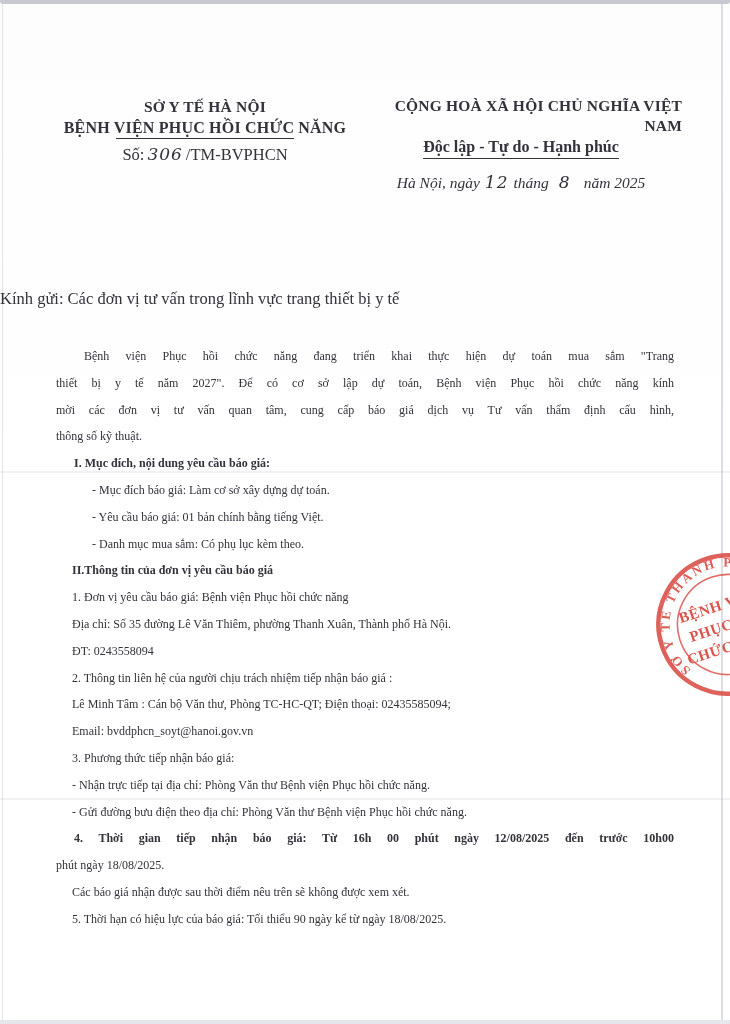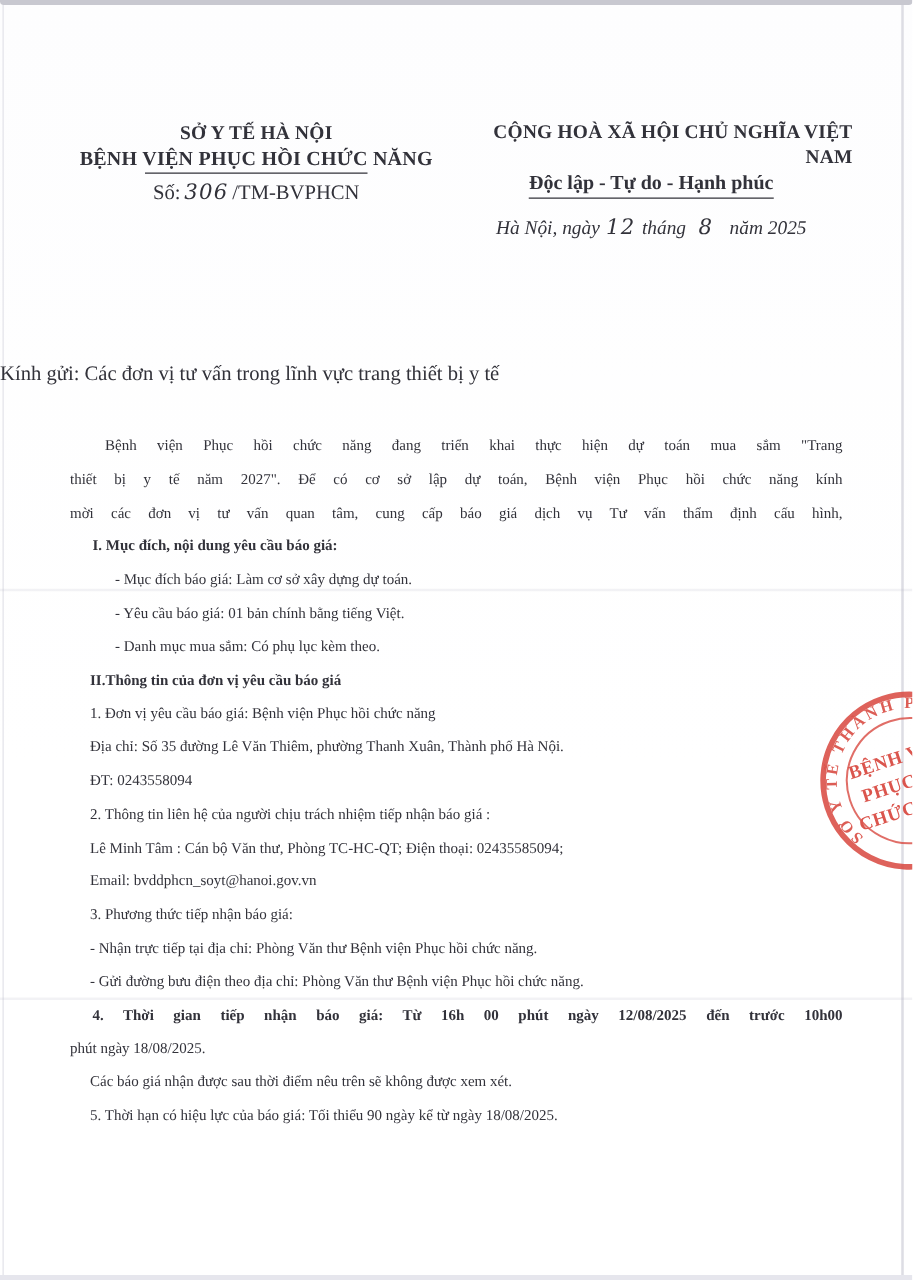--- a/index.html
+++ b/index.html
@@ -81,20 +81,21 @@
     </div>
   </div>
 
 
   <div class="salutation">Kính gửi: Các đơn vị tư vấn trong lĩnh vực trang thiết bị y tế</div>
 
   <div class="body-block">
     <div class="line stretch ind28">Bệnh viện Phục hồi chức năng đang triển khai thực hiện dự toán mua sắm "Trang</div>
     <div class="line stretch">thiết bị y tế năm 2027". Để có cơ sở lập dự toán, Bệnh viện Phục hồi chức năng kính</div>
     <div class="line stretch">mời các đơn vị tư vấn quan tâm, cung cấp báo giá dịch vụ Tư vấn thẩm định cấu hình,</div>
+    <div class="line">thông số kỹ thuật.</div>
 
     <div class="line b ind18">I. Mục đích, nội dung yêu cầu báo giá:</div>
     <div class="line ind36">- Mục đích báo giá: Làm cơ sở xây dựng dự toán.</div>
     <div class="line ind36">- Yêu cầu báo giá: 01 bản chính bằng tiếng Việt.</div>
     <div class="line ind36">- Danh mục mua sắm: Có phụ lục kèm theo.</div>
 
     <div class="line b ind16">II.Thông tin của đơn vị yêu cầu báo giá</div>
     <div class="line ind16">1. Đơn vị yêu cầu báo giá: Bệnh viện Phục hồi chức năng</div>
     <div class="line ind16">Địa chỉ: Số 35 đường Lê Văn Thiêm, phường Thanh Xuân, Thành phố Hà Nội.</div>
     <div class="line ind16">ĐT: 0243558094</div>

